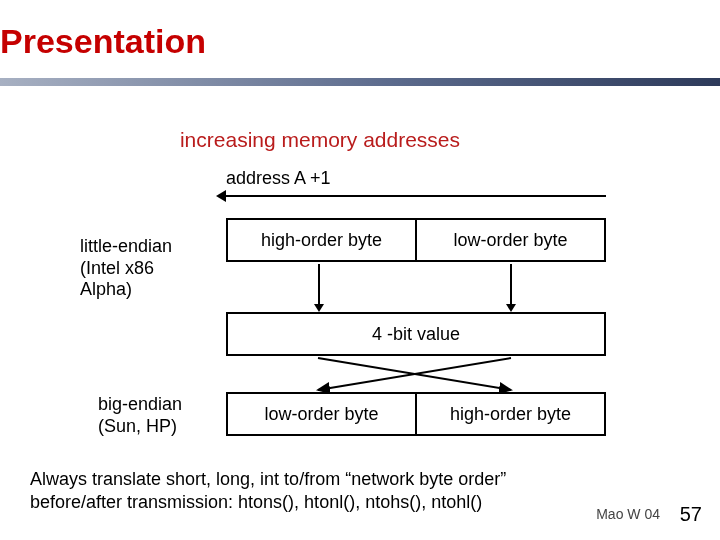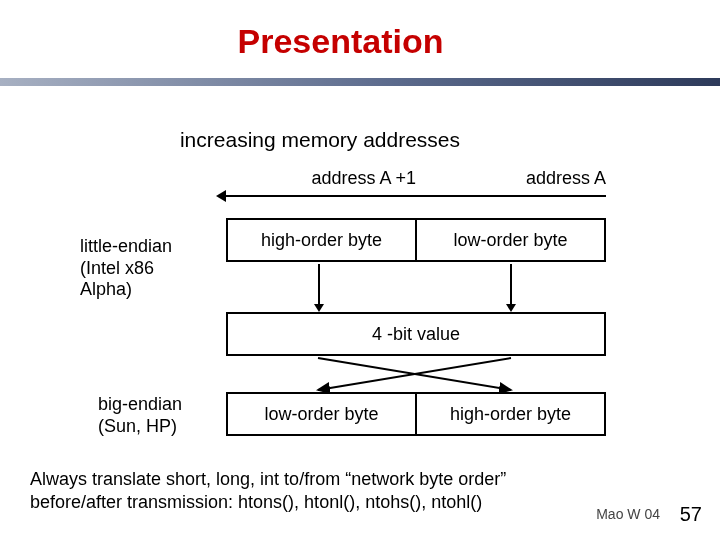--- a/index.html
+++ b/index.html
@@ -2,37 +2,36 @@
 <html><head>
 <meta charset="utf-8">
 <style>
   * { box-sizing: border-box; margin: 0; padding: 0; }
   html, body { width: 720px; height: 540px; background: #fff; font-family: Arial, Helvetica, sans-serif; }
   .slide { position: relative; width: 720px; height: 540px; }
 
   .title {
     position: absolute;
     top: 22px; left: 0; width: 681px;
-    text-align: center;
     font-size: 34px;
     font-weight: bold;
     color: #c50000;
   }
   .hr-gradient {
     position: absolute;
     top: 78px; left: 0; width: 720px; height: 8px;
     background: linear-gradient(to right, #a7b0c2 0%, #5b6a8c 55%, #2d3a5a 100%);
   }
 
   .increasing {
     position: absolute;
     top: 128px; left: 0; width: 640px;
     text-align: center;
     font-size: 21px;
-    color: #000000;
+    color: #b91c1c;
   }
 
   
   .arrow-left {
     position: absolute;
     top: 195px; left: 226px; width: 380px; height: 2px;
     background: #000;
   }
   .arrow-left::before {
     content: '';
@@ -42,21 +41,21 @@
     border-bottom: 6px solid transparent;
     border-right: 10px solid #000;
   }
 
   .addr-labels {
     position: absolute;
     top: 168px; left: 226px; width: 380px;
     display: flex;
     font-size: 18px;
   }
-  .addr-labels span { flex: 1; text-align: right; }
+  .addr-labels span { flex: 1; text-align: left; }
 
   .row-box {
     position: absolute;
     left: 226px; width: 380px; height: 44px;
     border: 2px solid #000;
     display: flex;
     font-size: 18px;
   }
   .row-box .cell {
     flex: 1; display: flex; align-items: center; justify-content: center; text-align: center;
@@ -123,21 +122,20 @@
 <body>
 
 <div class="slide">
   <div class="title">Presentation</div>
   <div class="hr-gradient"></div>
 
   <div class="increasing">increasing memory addresses</div>
 
   <div class="addr-labels">
     <span>address A +1</span>
-    <span>address A</span>
   </div>
   <div class="arrow-left"></div>
 
   <div class="side-label lbl-little" style="white-space:pre-line;">little-endian
 (Intel x86
 Alpha)</div>
 
   <div class="row-box row1">
     <div class="cell">high-order byte</div>
     <div class="cell">low-order byte</div>

